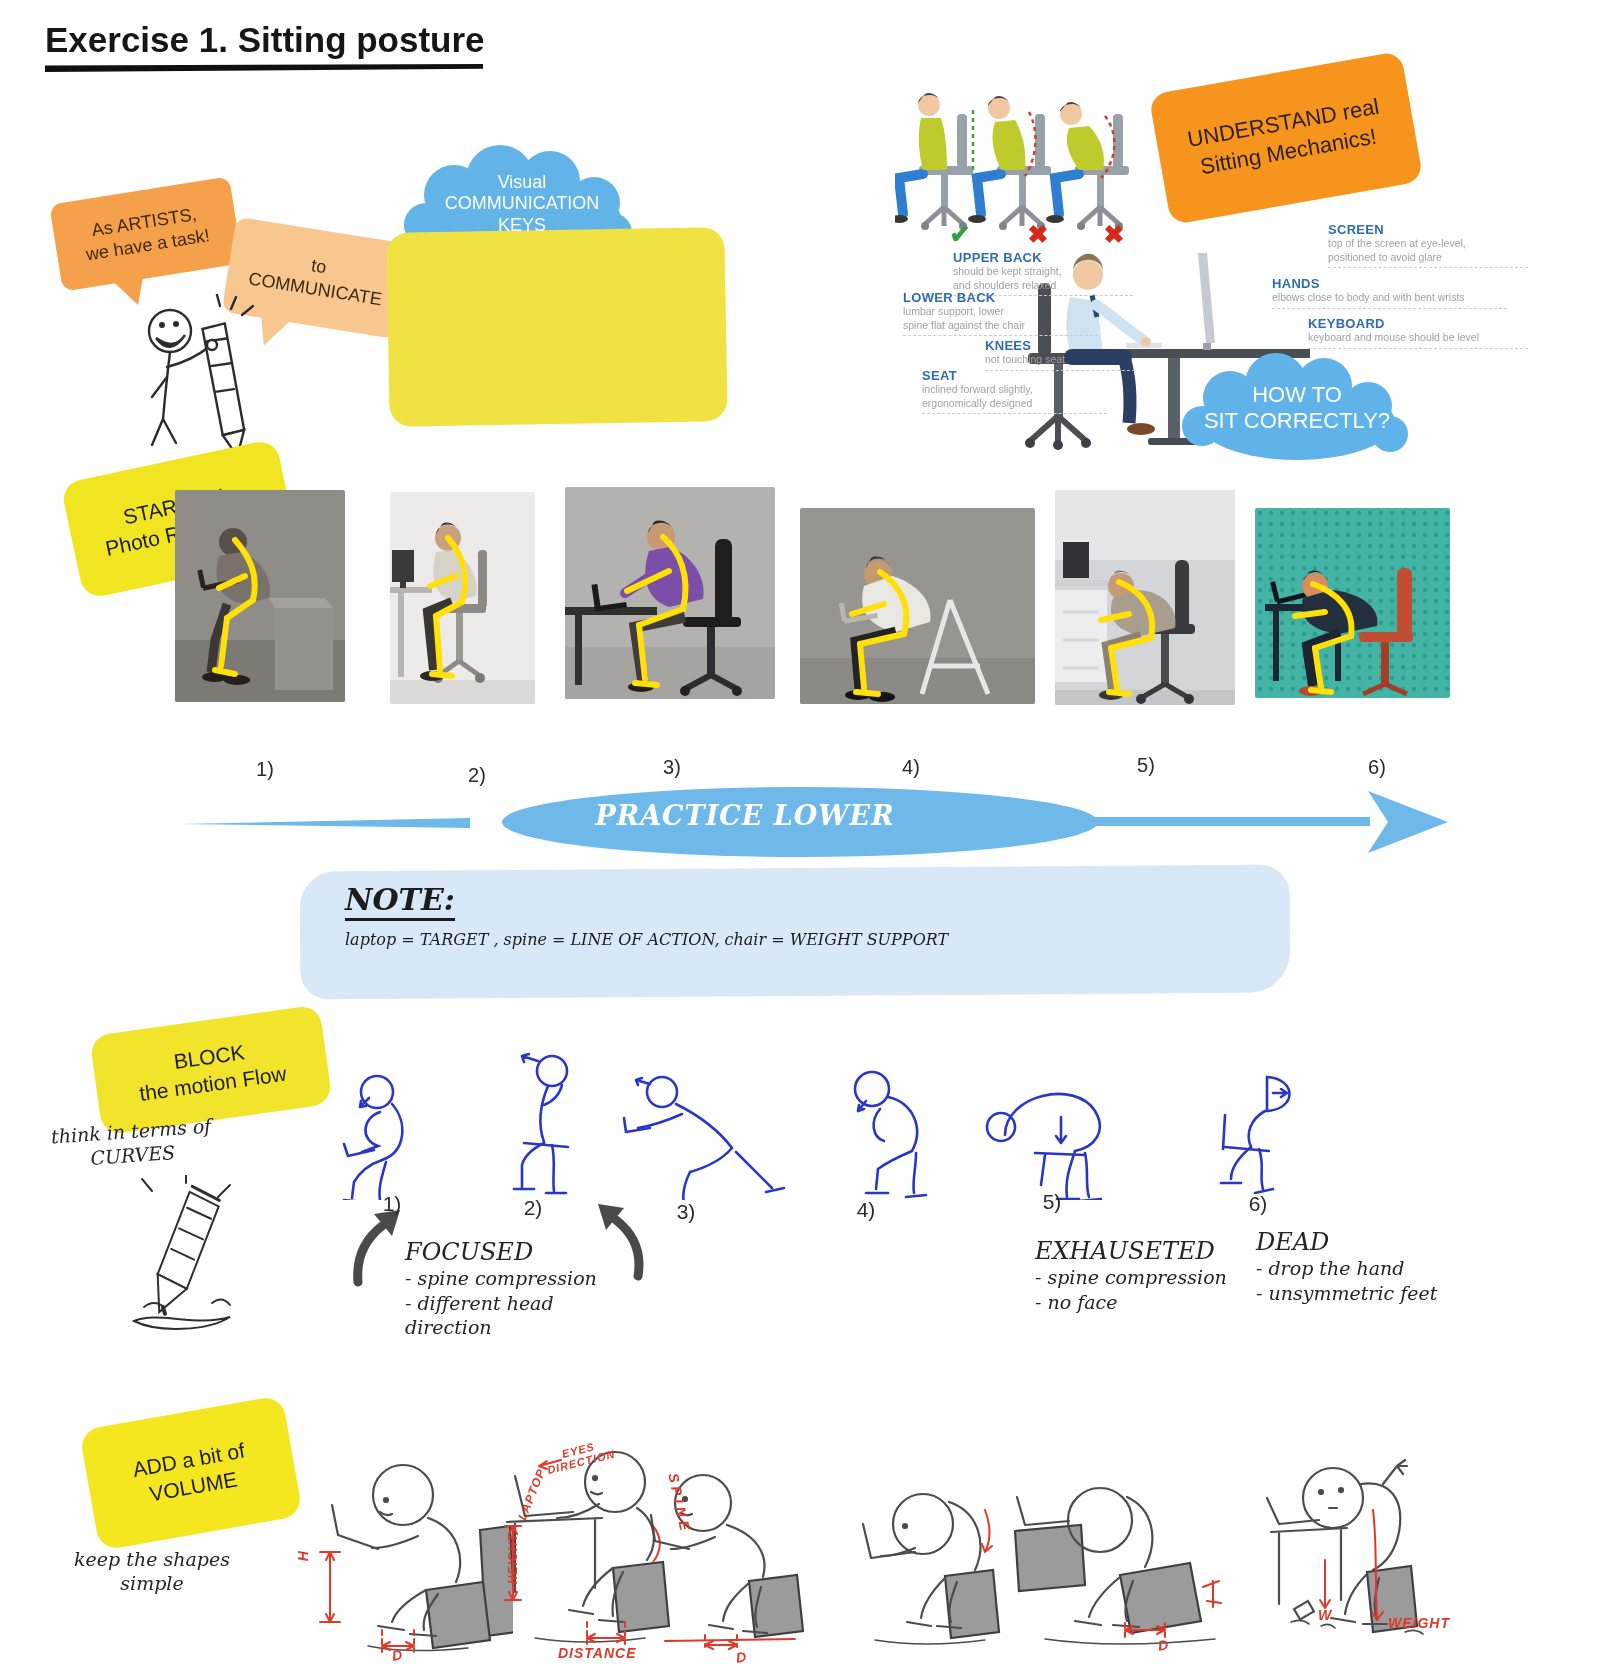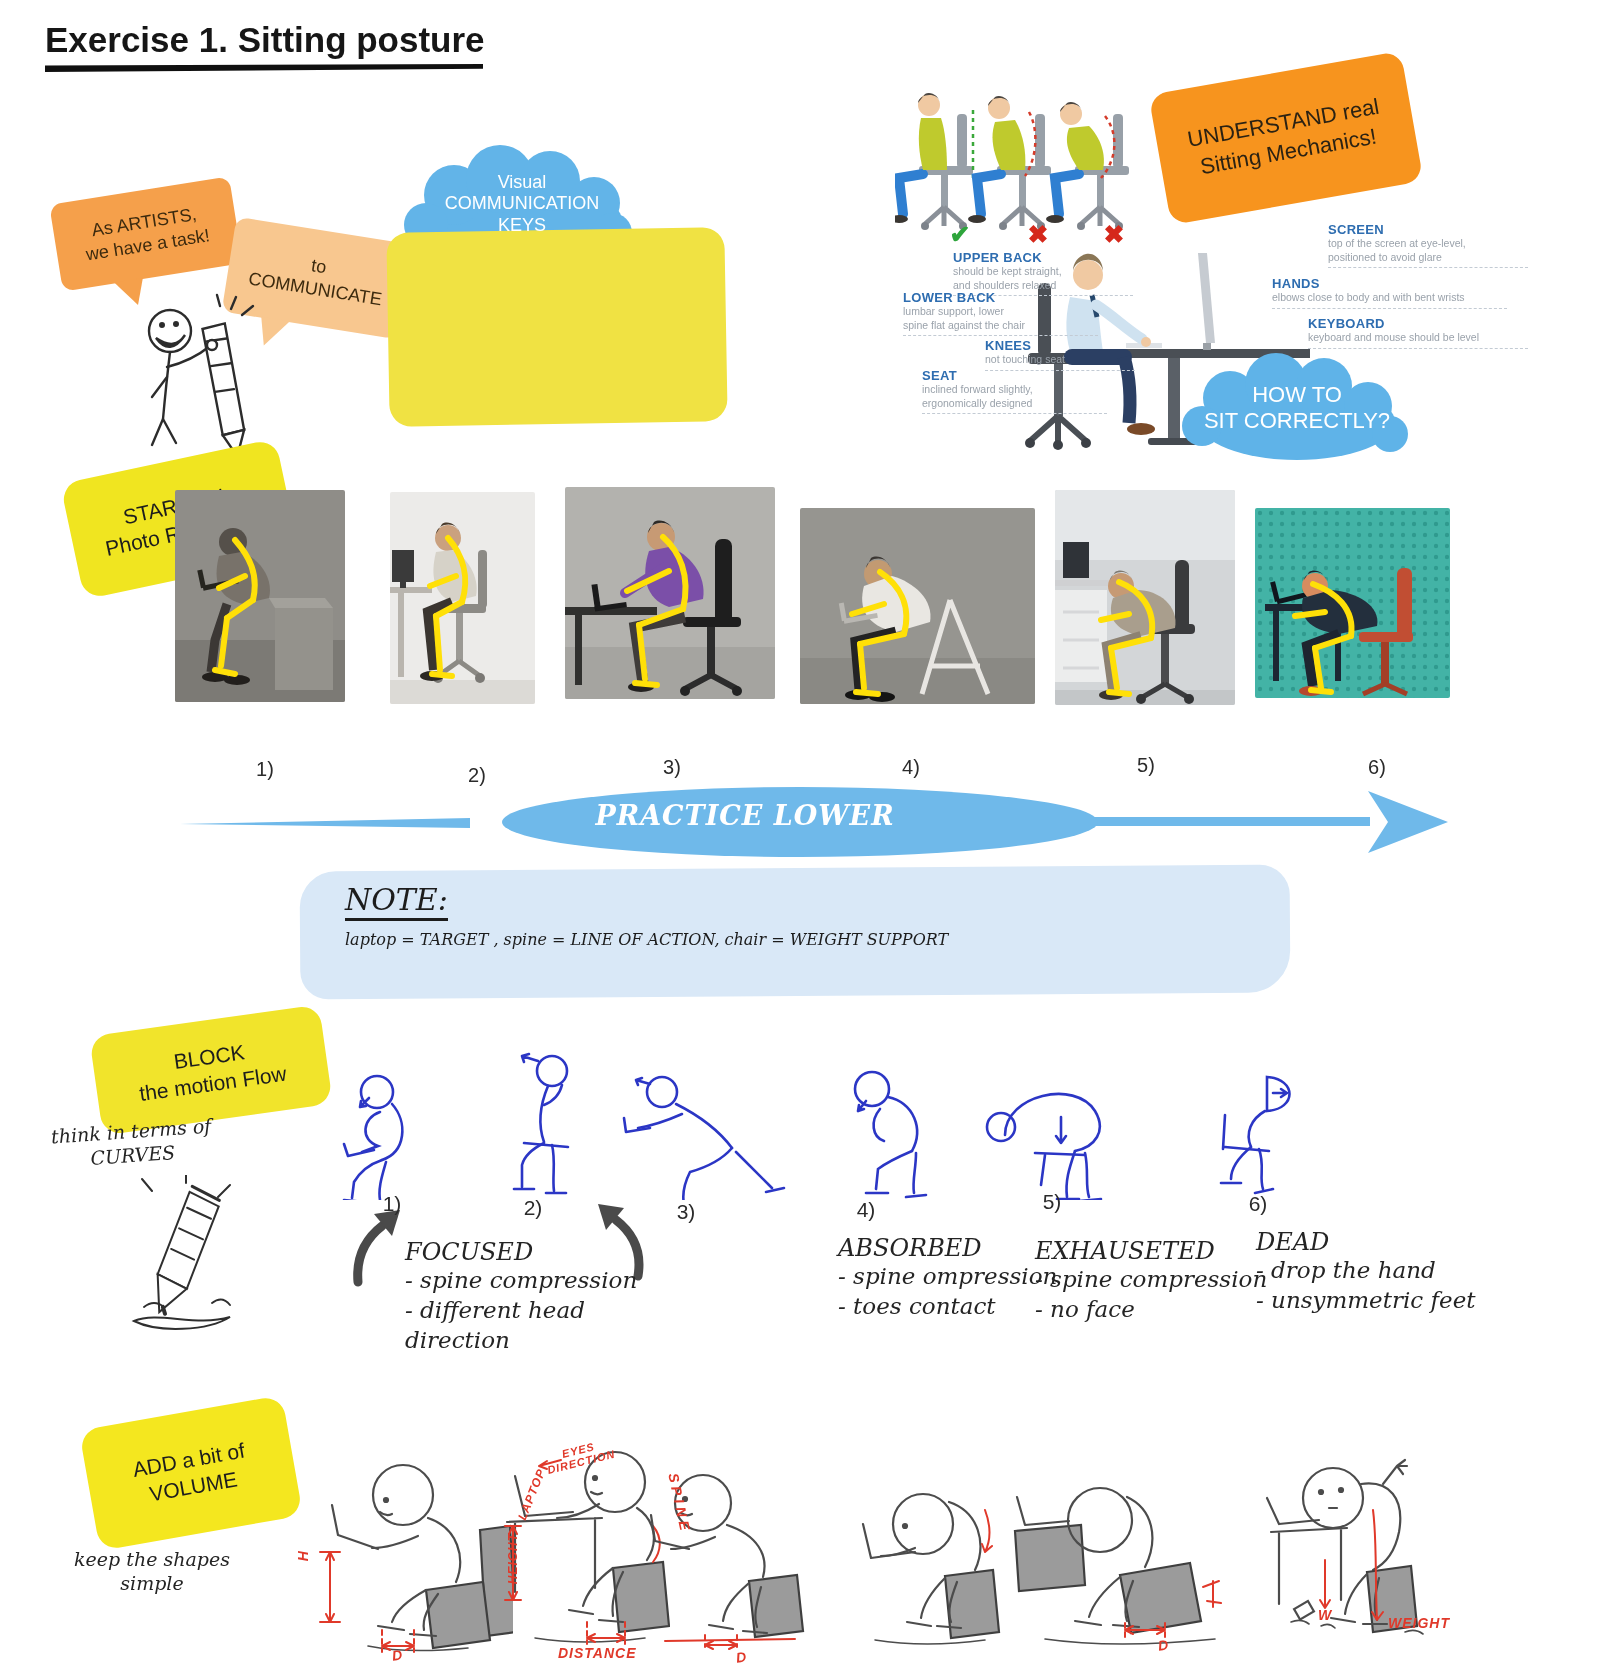--- a/index.html
+++ b/index.html
@@ -49,31 +49,31 @@
   .photo svg{display:block;width:100%;height:100%}
   .pnum{font-size:20px;color:#2b2b2b;transform:translateX(-50%)}
 
   
   .practice-text{left:500px;top:800px;width:490px;text-align:center;color:#fff;font-size:27px;
     letter-spacing:1px;font-weight:bold;z-index:2}
 
   
   .note-box{left:300px;top:868px;width:990px;height:128px;background:#D9E8F7;
     border-radius:36px 30px 42px 28px;transform:rotate(-.4deg)}
-  .note-heading{left:345px;top:882px;font-size:30px;font-weight:normal;color:#1c1c1c;
+  .note-heading{left:345px;top:882px;font-size:30px;font-weight:bold;color:#1c1c1c;
     border-bottom:3px solid #1c1c1c;padding-bottom:1px}
   .note-body{left:345px;top:930px;font-size:16px;color:#1c1c1c;width:920px}
 
   
   .badge-block{left:95px;top:1020px;width:232px;height:100px;transform:rotate(-8deg)}
   .hint{font-size:19px;color:#242424;text-align:center;line-height:1.25}
   .hint-think{left:26px;top:1120px;width:212px;transform:rotate(-4deg)}
   .num{font-size:21px;color:#2b2b2b;transform:translateX(-50%)}
   .caption-title{font-size:24px;color:#242424}
-  .caption-lines{font-size:23px;color:#242424;line-height:1.3}
+  .caption-lines{font-size:19px;color:#242424;line-height:1.3}
 
   
   .badge-add{left:88px;top:1412px;width:206px;height:122px;transform:rotate(-10deg);background:#F4E71F}
   .hint-keep{left:42px;top:1548px;width:220px}
   .red-label{color:#E0392A;font-family:"Liberation Sans",sans-serif;font-style:italic;font-weight:bold;
     font-size:14px;letter-spacing:1px;line-height:1.1;text-align:center}
 </style>
 </head>
 <body>
 
@@ -587,25 +587,20 @@
   <div class="abs num" style="left:866px;top:1198px">4)</div>
   <div class="abs num" style="left:1052px;top:1190px">5)</div>
   <div class="abs num" style="left:1258px;top:1192px">6)</div>
 
   <div class="abs" style="left:405px;top:1238px">
     <div class="caption-title cursive">FOCUSED</div>
     <div class="caption-lines cursive preline">- spine compression
 - different head
 direction</div>
   </div>
-  <div class="abs" style="left:838px;top:1234px">
-    <div class="caption-title cursive">ABSORBED</div>
-    <div class="caption-lines cursive preline">- spine ompression
-- toes contact</div>
-  </div>
   <div class="abs" style="left:1035px;top:1237px">
     <div class="caption-title cursive">EXHAUSETED</div>
     <div class="caption-lines cursive preline">- spine compression
 - no face</div>
   </div>
   <div class="abs" style="left:1256px;top:1228px">
     <div class="caption-title cursive">DEAD</div>
     <div class="caption-lines cursive preline">- drop the hand
 - unsymmetric feet</div>
   </div>

